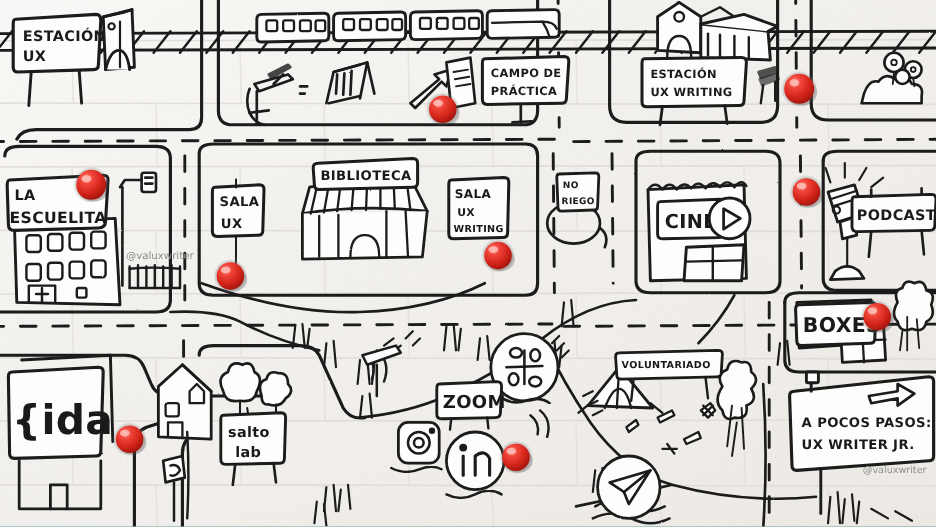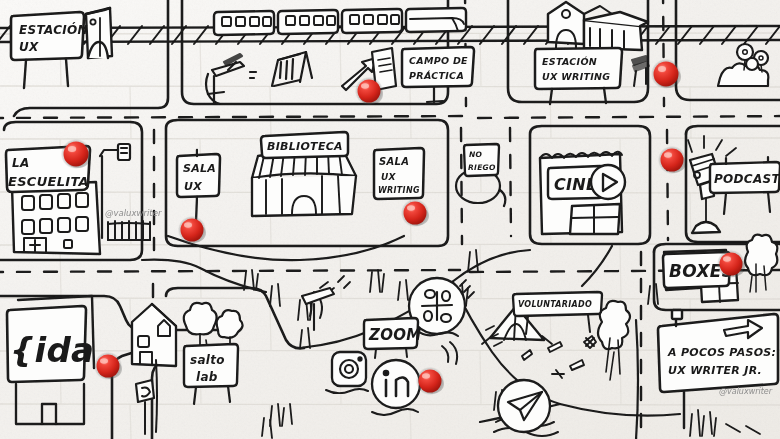--- a/index.html
+++ b/index.html
@@ -10,21 +10,20 @@
   }
   body {
     font-family: "DejaVu Sans", sans-serif;
   }
   #stage {
     position: relative;
     width: 780px;
     height: 439px;
     overflow: hidden;
     background: #0f766e;
-    font-style: italic;
   }
   #stage svg.layer {
     position: absolute;
     left: 0;
     top: 0;
     width: 780px;
     height: 439px;
   }
   .wall { }
   .hand {

